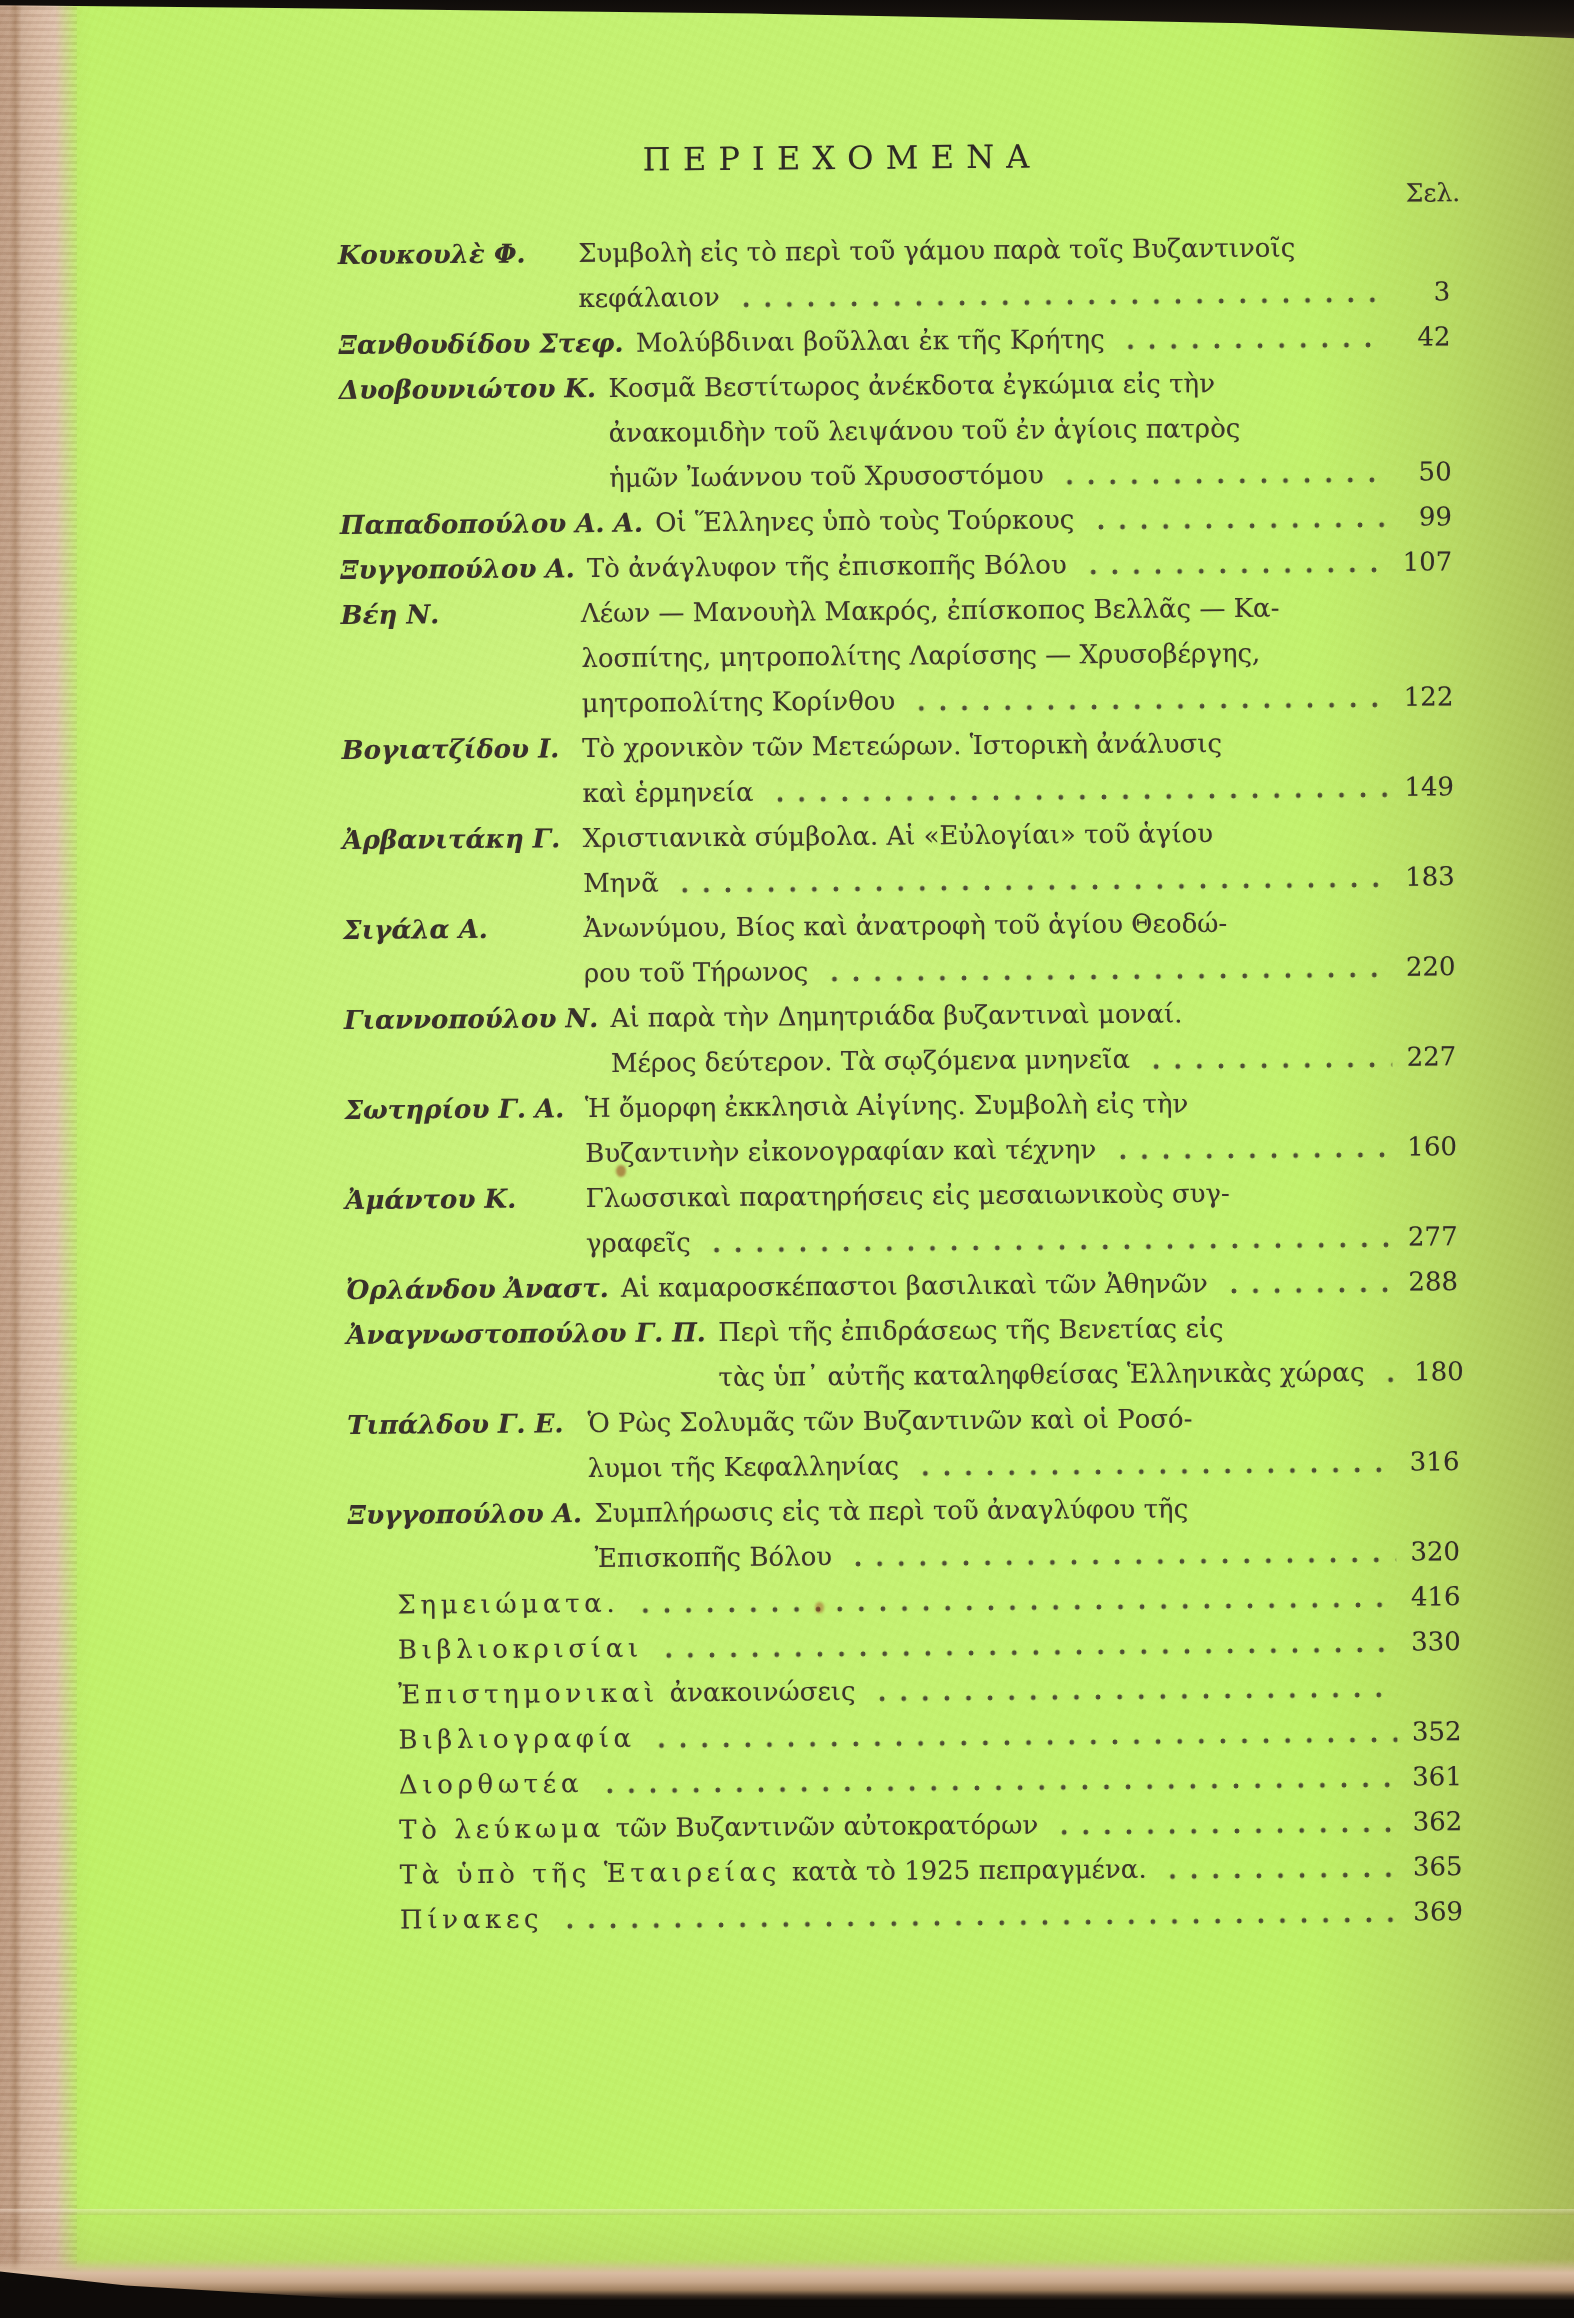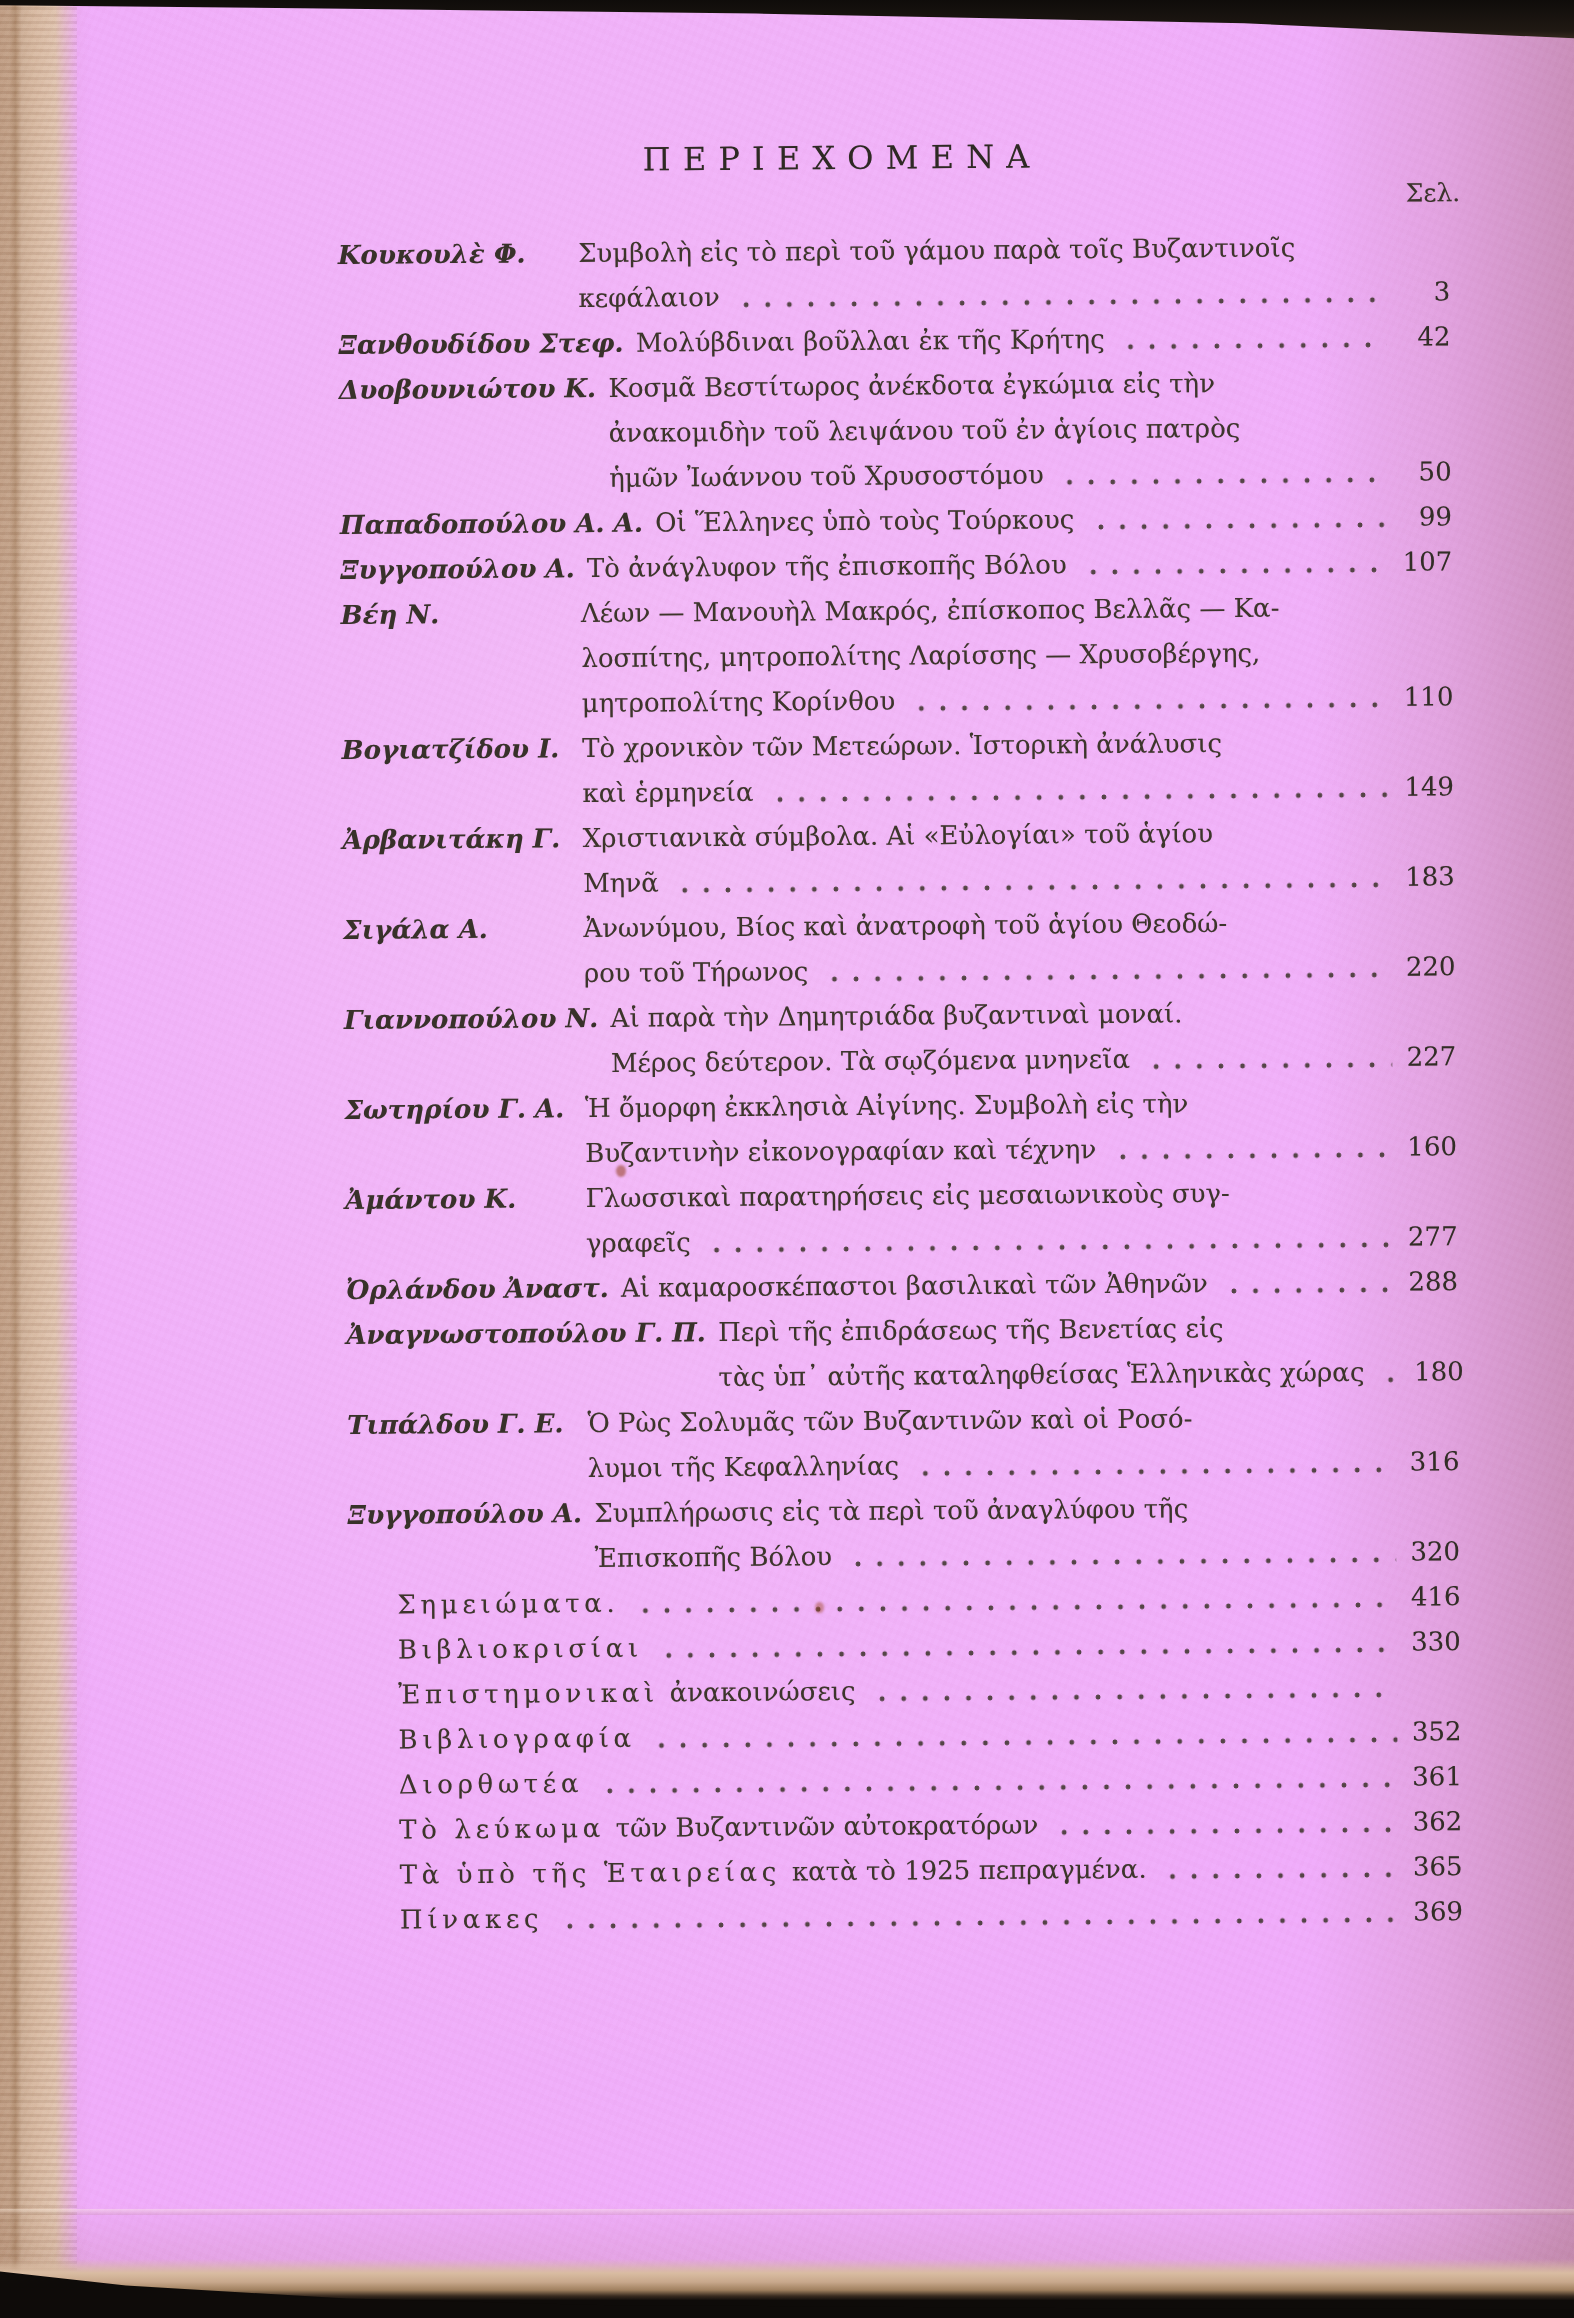--- a/index.html
+++ b/index.html
@@ -1,18 +1,18 @@
 <!DOCTYPE html>
 <html style="font-size:12.3px"><head>
 <meta charset="utf-8">
 <style>
   html,body { margin:0; padding:0; background:#0d0b09; }
   .scan {
     position:relative; width:1575px; height:2319px; overflow:hidden;
-    background:#f0abfc;
+    background:#bef264;
     font-family:"DejaVu Serif","Liberation Serif",serif;
   }
   
   .shading {
     position:absolute; inset:0; pointer-events:none;
     background:
       linear-gradient(270deg, rgba(125,82,58,.34) 0px, rgba(150,108,82,.16) 131px, rgba(150,108,82,0) 262px),
       linear-gradient(90deg, rgba(150,105,80,.22) 0px, rgba(150,105,80,0) 92px),
       linear-gradient(0deg, rgba(145,100,75,.26) 0px, rgba(145,100,75,0) 116px),
       radial-gradient(ellipse at 42% 38%, rgba(255,246,236,.22), rgba(255,246,236,0) 68%);
@@ -159,21 +159,21 @@
           </div>
         </div>
         <div class="entry">
           <span class="author">Βέη Ν.</span>
           <div class="ebody">
             <div class="line">Λέων — Μανουὴλ Μακρός, ἐπίσκοπος Βελλᾶς — Κα-</div>
             <div class="line">λοσπίτης, μητροπολίτης Λαρίσσης — Χρυσοβέργης,</div>
             <div class="line lline">
               <span class="t">μητροπολίτης Κορίνθου</span>
               <span class="leader"></span>
-              <span class="num">110</span>
+              <span class="num">122</span>
             </div>
           </div>
         </div>
         <div class="entry">
           <span class="author">Βογιατζίδου Ι.</span>
           <div class="ebody">
             <div class="line">Τὸ χρονικὸν τῶν Μετεώρων. Ἱστορικὴ ἀνάλυσις</div>
             <div class="line lline">
               <span class="t">καὶ ἑρμηνεία</span>
               <span class="leader"></span>

